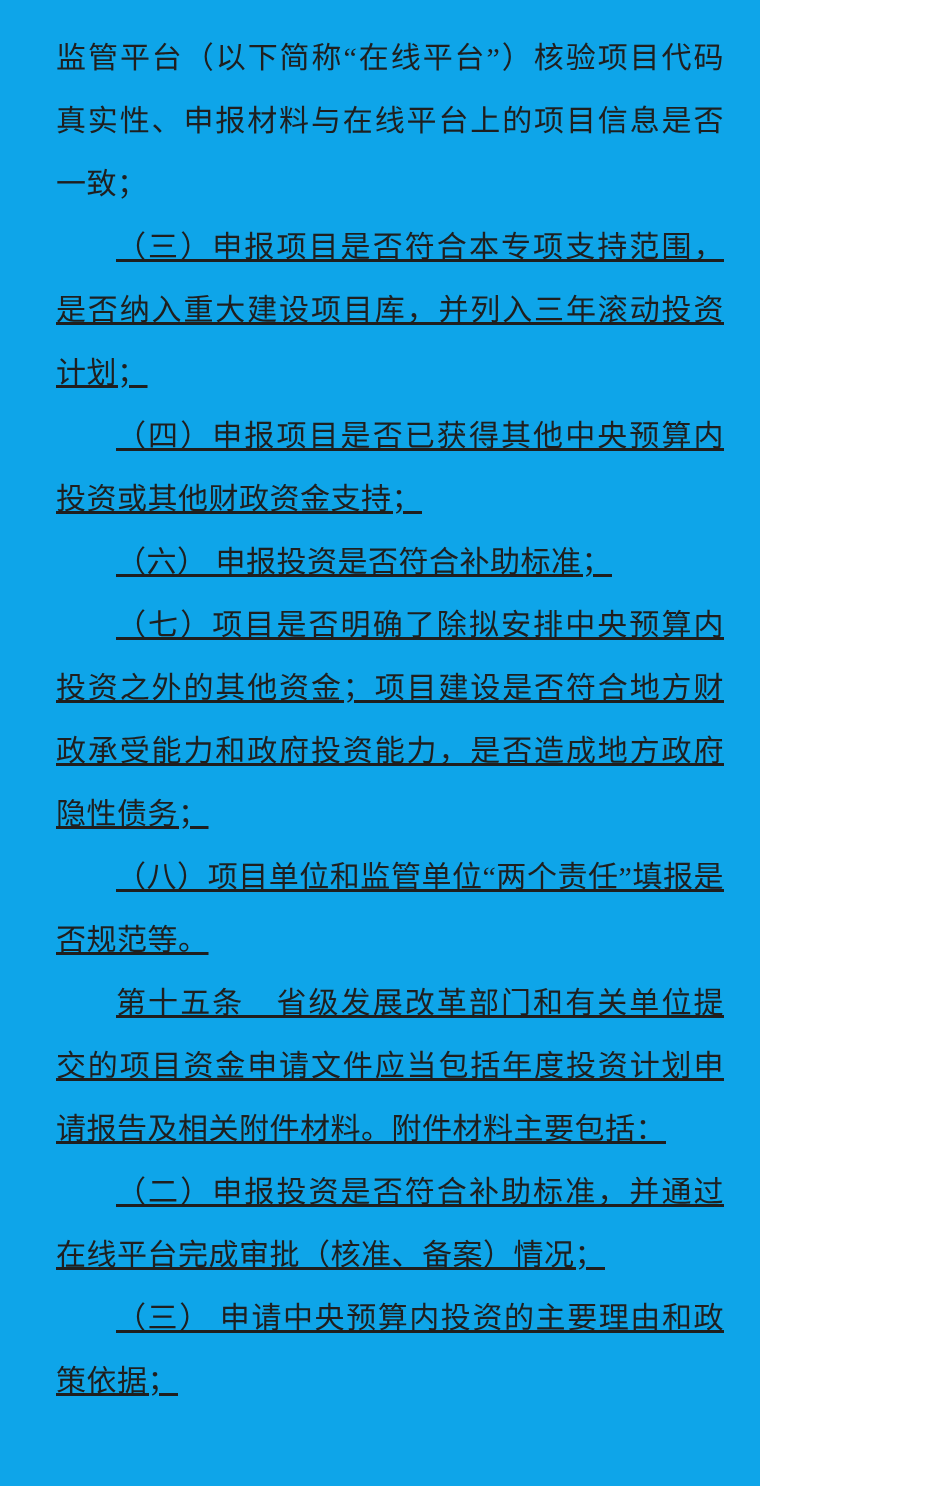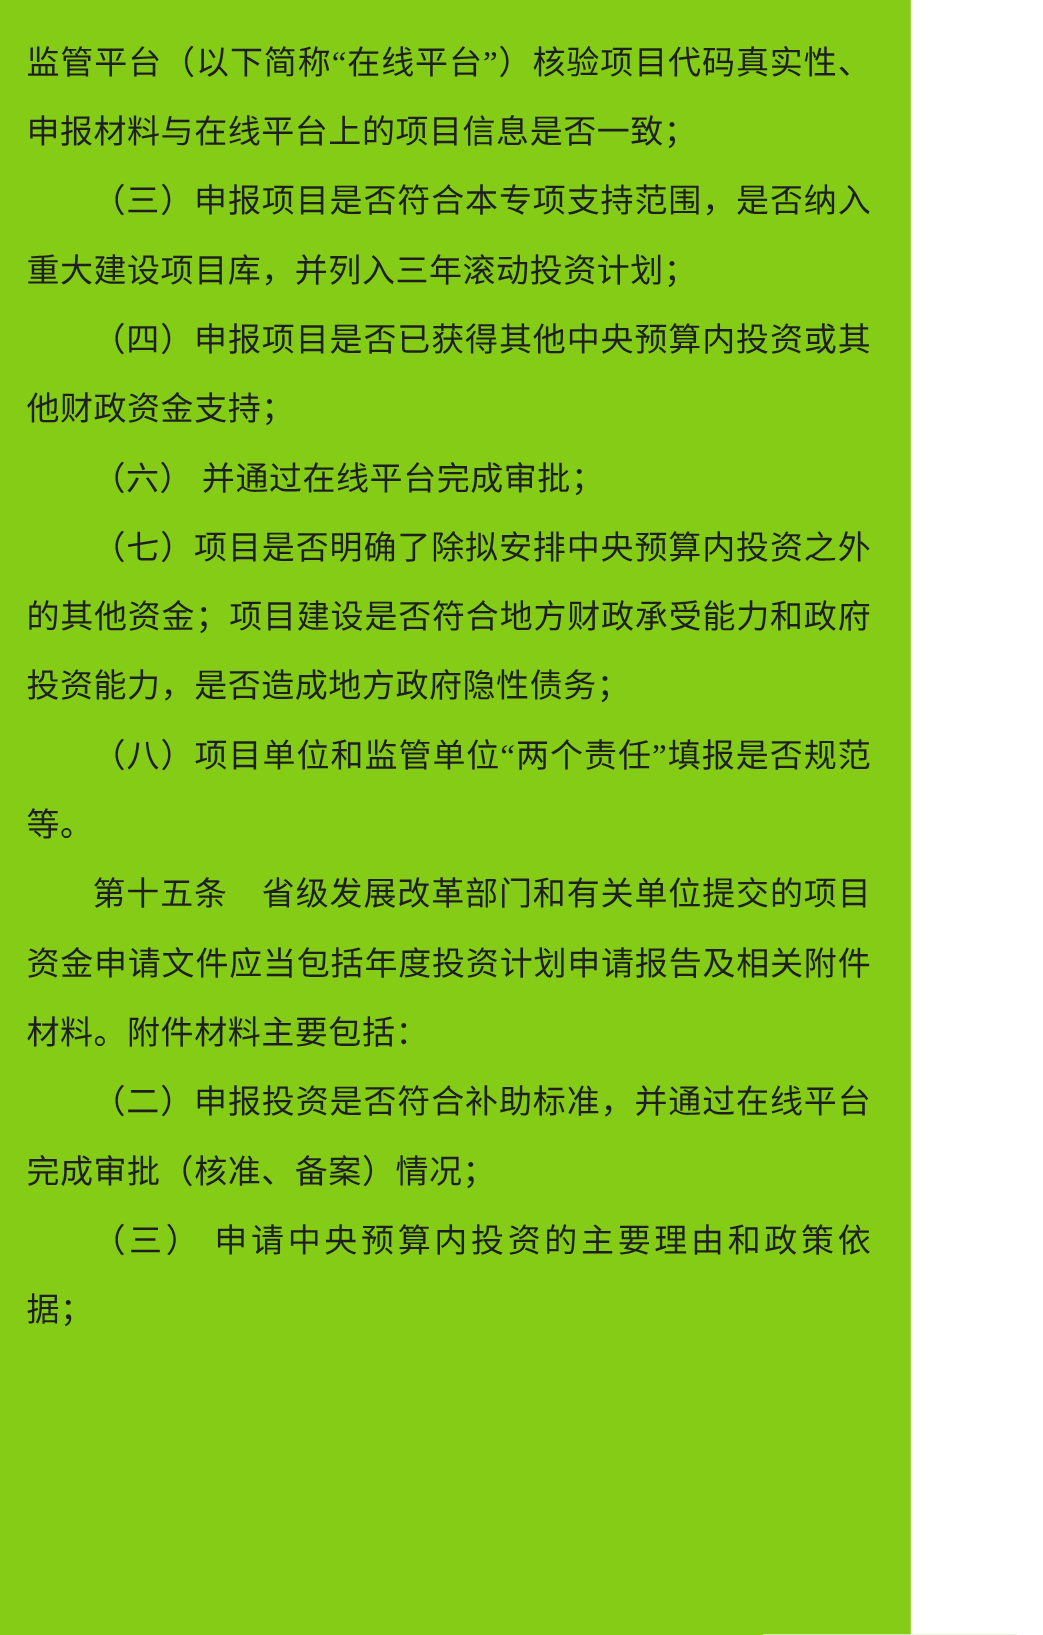--- a/index.html
+++ b/index.html
@@ -8,52 +8,53 @@
     background: #ffffff;
   }
   body {
     width: 948px;
     height: 1486px;
     overflow: hidden;
     font-family: "Liberation Serif", "DejaVu Serif", serif;
   }
   .page {
     box-sizing: border-box;
-    width: 828px;
+    width: 760px;
     height: 1486px;
-    padding: 26px 36px 0 24px;
-    background: #84cc16;
+    padding: 26px 36px 0 56px;
+    background: #0ea5e9;
   }
   .doc-body p {
     margin: 0;
     padding: 0;
     font-size: 30px;
     line-height: 63px;
     letter-spacing: 0.5px;
     color: #1f1f1f;
     text-align: justify;
     text-justify: inter-ideograph;
     font-weight: 400;
     -webkit-font-smoothing: antialiased;
   }
   .doc-body p.indent {
     text-indent: 2em;
+    text-decoration: underline;
   }
   .doc-body p.continuation {
     text-indent: 0;
   }
 </style>
 </head>
 <body>
 
 <div class="page">
   <div class="doc-body">
     <p class="continuation">监管平台（以下简称“在线平台”）核验项目代码真实性、申报材料与在线平台上的项目信息是否一致；</p>
     <p class="indent">（三）申报项目是否符合本专项支持范围，是否纳入重大建设项目库，并列入三年滚动投资计划；</p>
     <p class="indent">（四）申报项目是否已获得其他中央预算内投资或其他财政资金支持；</p>
-    <p class="indent">（六） 并通过在线平台完成审批；</p>
+    <p class="indent">（六） 申报投资是否符合补助标准；</p>
     <p class="indent">（七）项目是否明确了除拟安排中央预算内投资之外的其他资金；项目建设是否符合地方财政承受能力和政府投资能力，是否造成地方政府隐性债务；</p>
     <p class="indent">（八）项目单位和监管单位“两个责任”填报是否规范等。</p>
     <p class="indent">第十五条　省级发展改革部门和有关单位提交的项目资金申请文件应当包括年度投资计划申请报告及相关附件材料。附件材料主要包括：</p>
     <p class="indent">（二）申报投资是否符合补助标准，并通过在线平台完成审批（核准、备案）情况；</p>
     <p class="indent">（三） 申请中央预算内投资的主要理由和政策依据；</p>
   </div>
 </div>
 
 </body></html>

